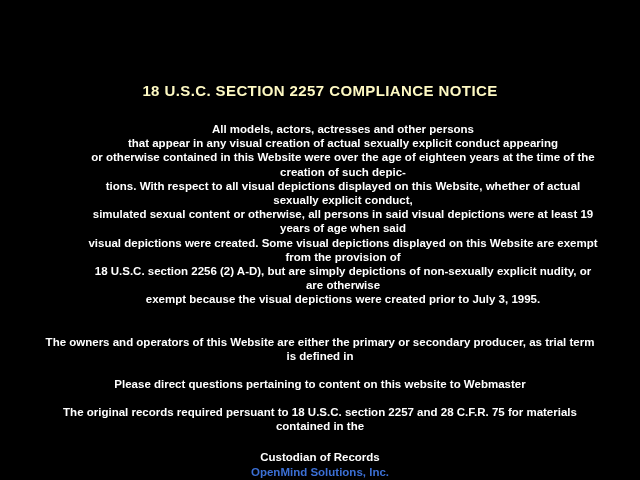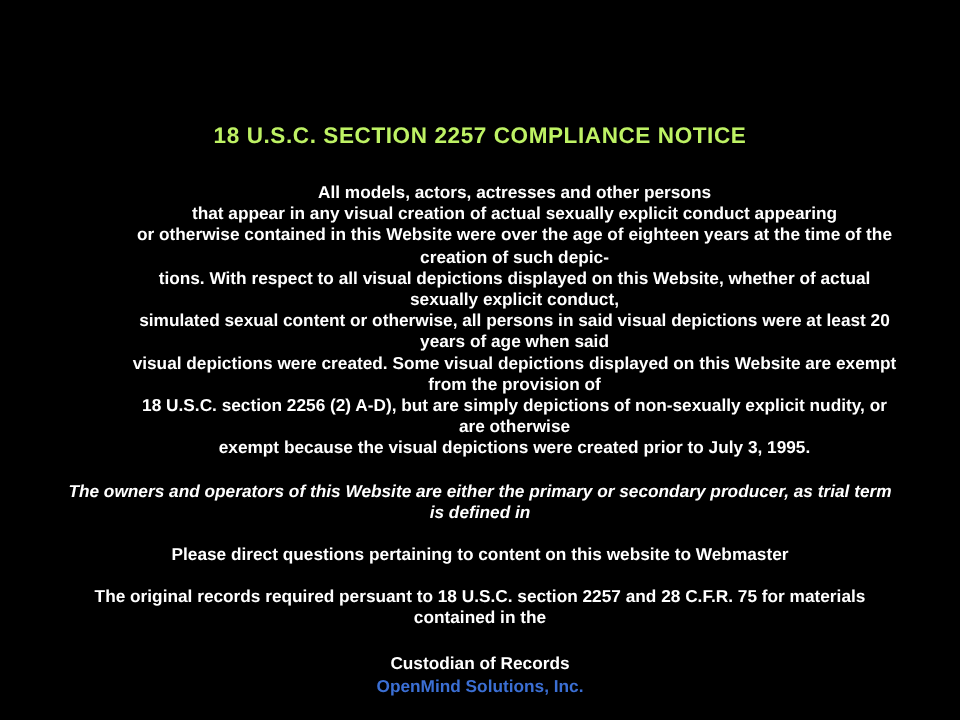--- a/index.html
+++ b/index.html
@@ -14,21 +14,21 @@
     font-family: "Liberation Sans", sans-serif;
   }
   .page {
     width: 640px;
     height: 480px;
     background: #000000;
     position: relative;
     box-sizing: border-box;
   }
   .notice-title {
-    color: #bef264;
+    color: #fef9c3;
     font-size: 15px;
     font-weight: bold;
     text-align: center;
     letter-spacing: 0.4px;
     margin: 0;
     padding-top: 82px;
     line-height: 18px;
   }
   .body-block {
     color: #ffffff;
@@ -41,22 +41,21 @@
   }
   .para {
     margin: 0;
     padding: 0;
   }
   .para.p1 {
     margin-top: 22px;
     margin-left: 46px;
   }
   .para.p2 {
-    margin-top: 14px;
-    font-style: italic;
+    margin-top: 28px;
   }
   .para.p3 {
     margin-top: 14px;
   }
   .para.p4 {
     margin-top: 14px;
   }
   .custodian-block {
     margin-top: 16px;
     text-align: center;
@@ -82,21 +81,21 @@
 
   <h1 class="notice-title">18 U.S.C. SECTION 2257 COMPLIANCE NOTICE</h1>
 
   <div class="body-block">
 
     <p class="para p1 line-break-block">
       <span class="ln">All models, actors, actresses and other persons</span>
       <span class="ln">that appear in any visual creation of actual sexually explicit conduct appearing</span>
       <span class="ln">or otherwise contained in this Website were over the age of eighteen years at the time of the creation  of such depic-</span>
       <span class="ln">tions.  With respect to all visual depictions displayed on this Website, whether of actual sexually explicit conduct,</span>
-      <span class="ln">simulated sexual content or otherwise, all persons in said visual depictions were at least 20 years of age when said</span>
+      <span class="ln">simulated sexual content or otherwise, all persons in said visual depictions were at least 19 years of age when said</span>
       <span class="ln">visual depictions were created.  Some visual depictions displayed on this Website are exempt from the provision of</span>
       <span class="ln">18 U.S.C. section 2256 (2) A-D), but are simply depictions of non-sexually explicit nudity, or are otherwise</span>
       <span class="ln">exempt because the visual depictions were created prior to July 3, 1995.</span>
     </p>
 
     <p class="para p2 line-break-block">
       <span class="ln">The owners and operators of this Website are either the primary or secondary producer, as trial term is defined in</span>
     </p>
 
     <p class="para p3 line-break-block">

